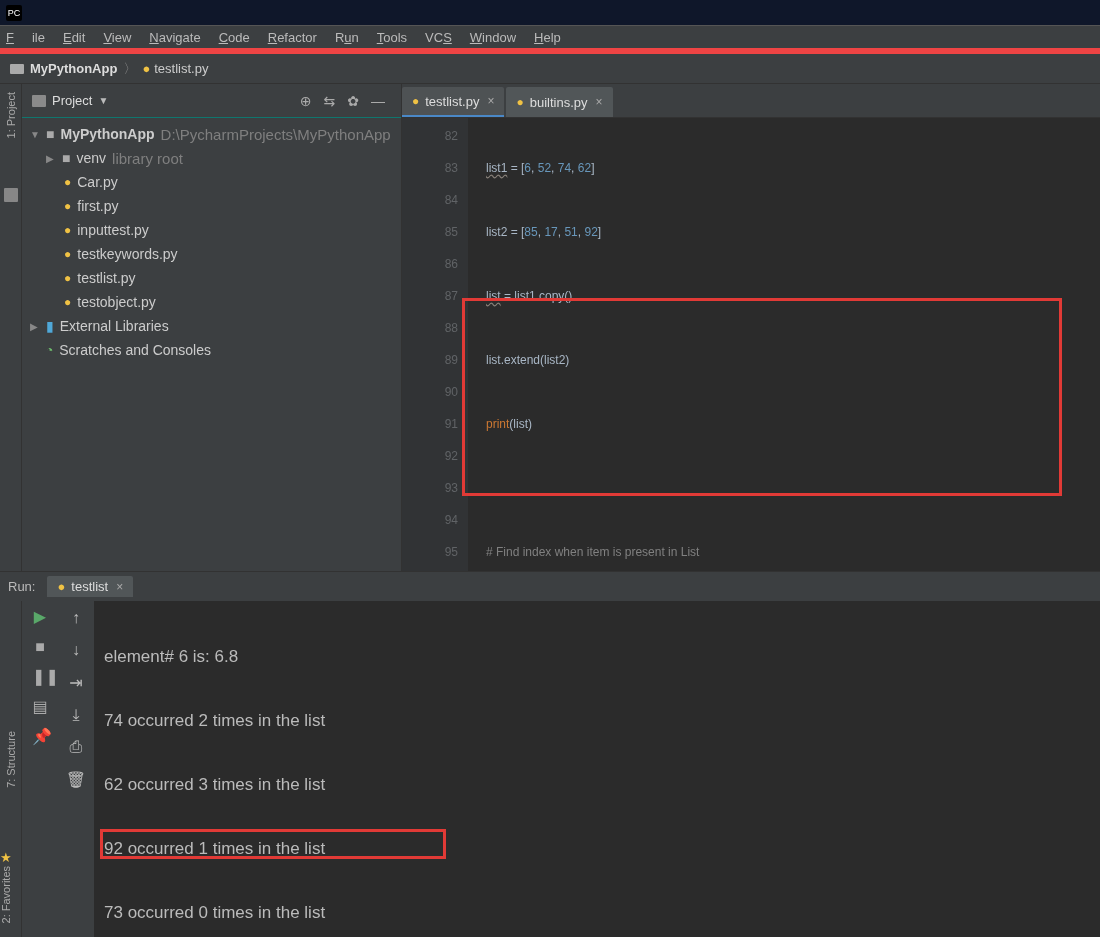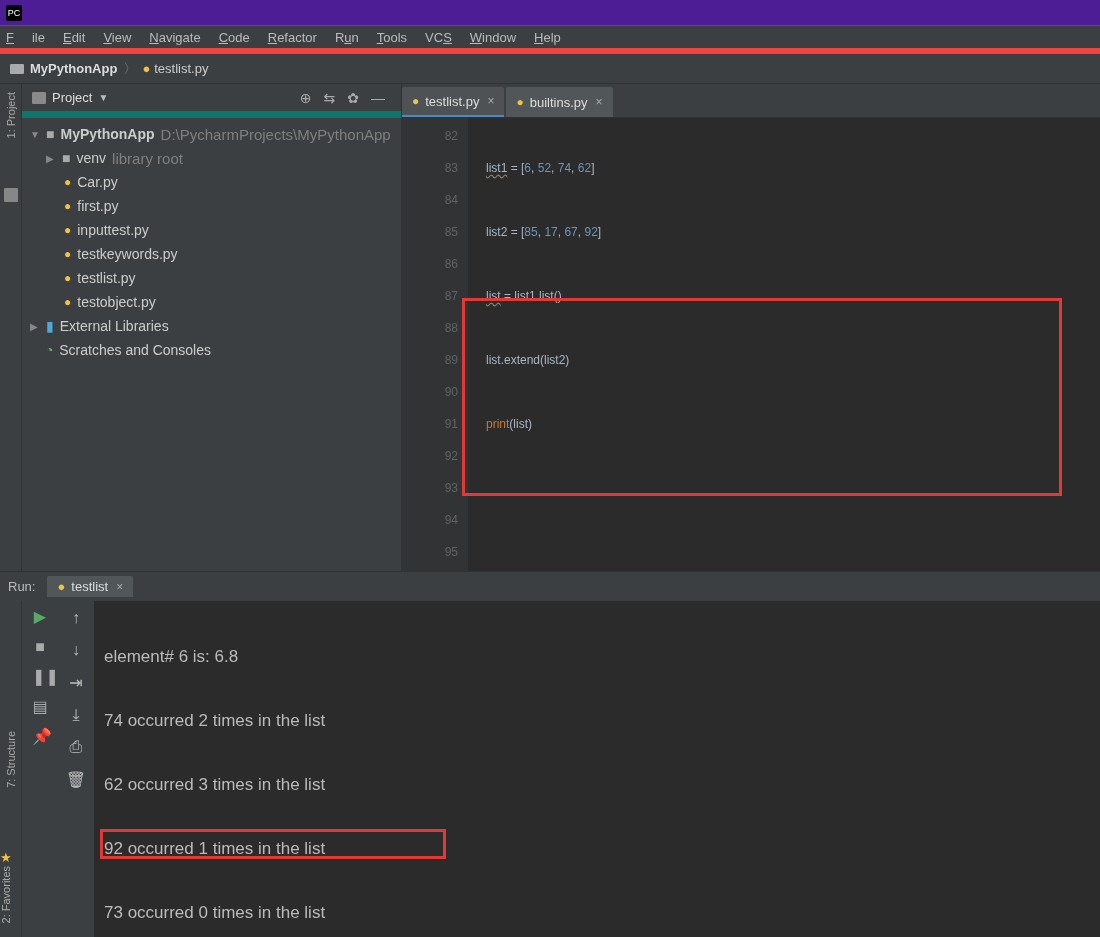--- a/index.html
+++ b/index.html
@@ -1,31 +1,31 @@
 <!DOCTYPE html>
 <html><head>
 <meta charset="utf-8">
 <style>
   * { margin: 0; padding: 0; box-sizing: border-box; font-family: "Segoe UI", Arial, sans-serif; }
   html, body { width: 1100px; height: 937px; background: #2b2b2b; color: #bbbbbb; overflow: hidden; }
-  .title-bar { height: 26px; background: #4c1d95; display: flex; align-items: center; padding: 0 6px; color: #e8e8e8; font-size: 13px; border-bottom: 1px solid #555; }
+  .title-bar { height: 26px; background: #0f172a; display: flex; align-items: center; padding: 0 6px; color: #e8e8e8; font-size: 13px; border-bottom: 1px solid #555; }
   .title-bar .app-icon { width: 16px; height: 16px; background: #000; color: #fff; font-size: 9px; display: inline-flex; align-items: center; justify-content: center; margin-right: 6px; border-radius: 2px; }
   .menubar { height: 28px; background: #3c3f41; display: flex; align-items: center; padding: 0 6px; border-bottom: 6px solid #ef4444; font-size: 13px; }
   .menubar span { margin-right: 18px; color: #bbbbbb; cursor: pointer; }
   .menubar span u { text-decoration: underline; }
   .breadcrumb { height: 30px; background: #3c3f41; display: flex; align-items: center; padding: 0 10px; border-bottom: 1px solid #323232; font-size: 13px; }
   .breadcrumb .chev { margin: 0 6px; color: #888; }
   .breadcrumb .bc-icon { width: 14px; height: 10px; background: #aaa; margin-right: 6px; border-radius: 1px; display:inline-block; }
   .breadcrumb .py-icon { color:#f0c244; margin-right:4px; }
   .main-row { display: flex; height: 487px; }
   .left-rail { width: 22px; background: #3c3f41; border-right: 1px solid #323232; display: flex; flex-direction: column; align-items: center; padding-top: 8px; gap: 50px; }
   .rail-label { writing-mode: vertical-rl; transform: rotate(180deg); font-size: 11px; color: #aaa; }
   .rail-icon { width: 14px; height: 14px; background: #878787; border-radius: 1px; }
   .project-pane { width: 380px; background: #3c3f41; border-right: 1px solid #323232; display: flex; flex-direction: column; }
-  .pane-header { height: 34px; display: flex; align-items: center; padding: 0 10px; border-bottom: 7px solid #0f766e; font-size: 13px; }
+  .pane-header { height: 34px; display: flex; align-items: center; padding: 0 10px; border-bottom: 1px solid #0f766e; font-size: 13px; }
   .pane-header .proj-icon { width: 14px; height: 12px; background: #8a8a8a; margin-right: 6px; border-radius: 1px; }
   .pane-header .title { color: #ddd; }
   .pane-header .drop { margin-left: 6px; color: #bbb; font-size: 10px; }
   .pane-header .spacer { flex: 1; }
   .pane-header .tool { margin: 0 6px; color: #aaa; font-size: 14px; cursor: pointer; }
   .tree { flex: 1; overflow: hidden; font-size: 14px; padding: 4px 0; }
   .tree-row { display: flex; align-items: center; height: 24px; padding-left: 8px; white-space: nowrap; }
   .tree-row .arrow { width: 12px; color: #888; font-size: 10px; margin-right: 4px; }
   .tree-row .folder { color:#aaa; margin-right:6px; font-size:14px; }
   .tree-row .py { color:#f0c244; margin-right:6px; font-size:12px; }
@@ -186,25 +186,26 @@
           <div>89</div>
           <div>90</div>
           <div>91</div>
           <div>92</div>
           <div>93</div>
           <div>94</div>
           <div>95</div>
       </div>
       <div class="code">
 <div><span class="tok-var">list1</span><span> = [</span><span class="tok-num">6</span><span>, </span><span class="tok-num">52</span><span>, </span><span class="tok-num">74</span><span>, </span><span class="tok-num">62</span><span>]</span></div>
-<div><span>list2 = [</span><span class="tok-num">85</span><span>, </span><span class="tok-num">17</span><span>, </span><span class="tok-num">67</span><span>, </span><span class="tok-num">92</span><span>]</span></div>
-<div><span class="tok-var">list</span><span> = list1.list()</span></div>
+<div><span>list2 = [</span><span class="tok-num">85</span><span>, </span><span class="tok-num">17</span><span>, </span><span class="tok-num">51</span><span>, </span><span class="tok-num">92</span><span>]</span></div>
+<div><span class="tok-var">list</span><span> = list1.copy()</span></div>
 <div><span>list.extend(list2)</span></div>
 <div><span class="tok-kw">print</span><span>(list)</span></div>
 <div>&nbsp;</div>
+<div><span class="tok-cmt"># Find index when item is present in List</span></div>
 
 
 
 
 
 
 
         <div class="hl-box" style="left:-6px; top:180px; width:600px; height:198px;"></div>
       </div>
     </div>

